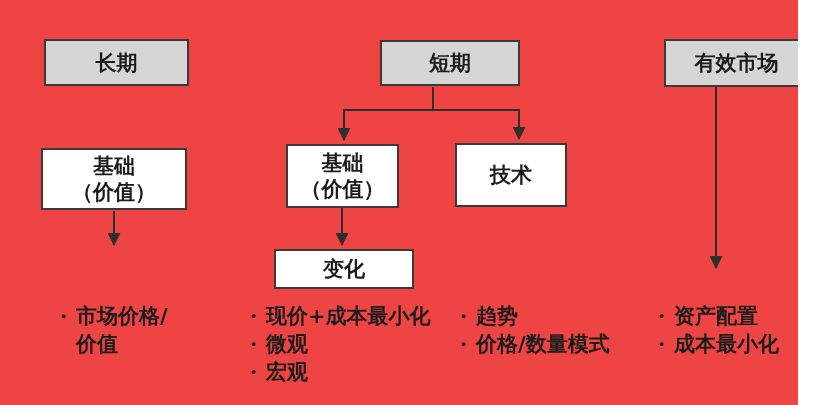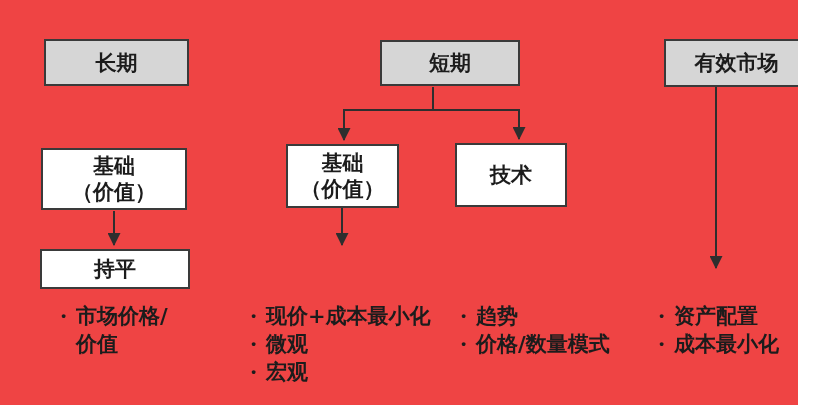--- a/index.html
+++ b/index.html
@@ -57,37 +57,37 @@
     <line x1="342" y1="208" x2="342" y2="245" stroke="#2e2e2e" stroke-width="2" marker-end="url(#arrowhead)"></line>
 
     <line x1="716" y1="87" x2="716" y2="268" stroke="#2e2e2e" stroke-width="2" marker-end="url(#arrowhead)"></line>
   </svg>
 
   <div class="node header" style="left:44px;top:39px;width:145px;height:47px;">长期</div>
 
   <div class="node" style="left:41px;top:148px;width:146px;height:62px;">基础
 （价值）</div>
 
-  <div class="node" style="left:40px;top:249px;width:150px;height:40px;">持平</div>
 
   <div class="bullets" style="left:60px;top:302px;width:190px;">
     <div class="bullet-item">
       <span class="bullet-dot">·</span>
       <span class="bullet-text">市场价格/
 价值</span>
     </div>
   </div>
 
   <div class="node header" style="left:363px;top:40px;width:140px;height:46px;margin-left:17px;">短期</div>
 
   <div class="node" style="left:286px;top:144px;width:113px;height:64px;">基础
 （价值）</div>
 
   <div class="node" style="left:445px;top:143px;width:112px;height:64px;margin-left:10px;">技术</div>
 
+  <div class="node" style="left:274px;top:249px;width:140px;height:40px;">变化</div>
 
   <div class="bullets" style="left:250px;top:302px;width:200px;">
     <div class="bullet-item">
       <span class="bullet-dot">·</span>
       <span class="bullet-text">现价+成本最小化</span>
     </div>
     <div class="bullet-item">
       <span class="bullet-dot">·</span>
       <span class="bullet-text">微观</span>
     </div>

